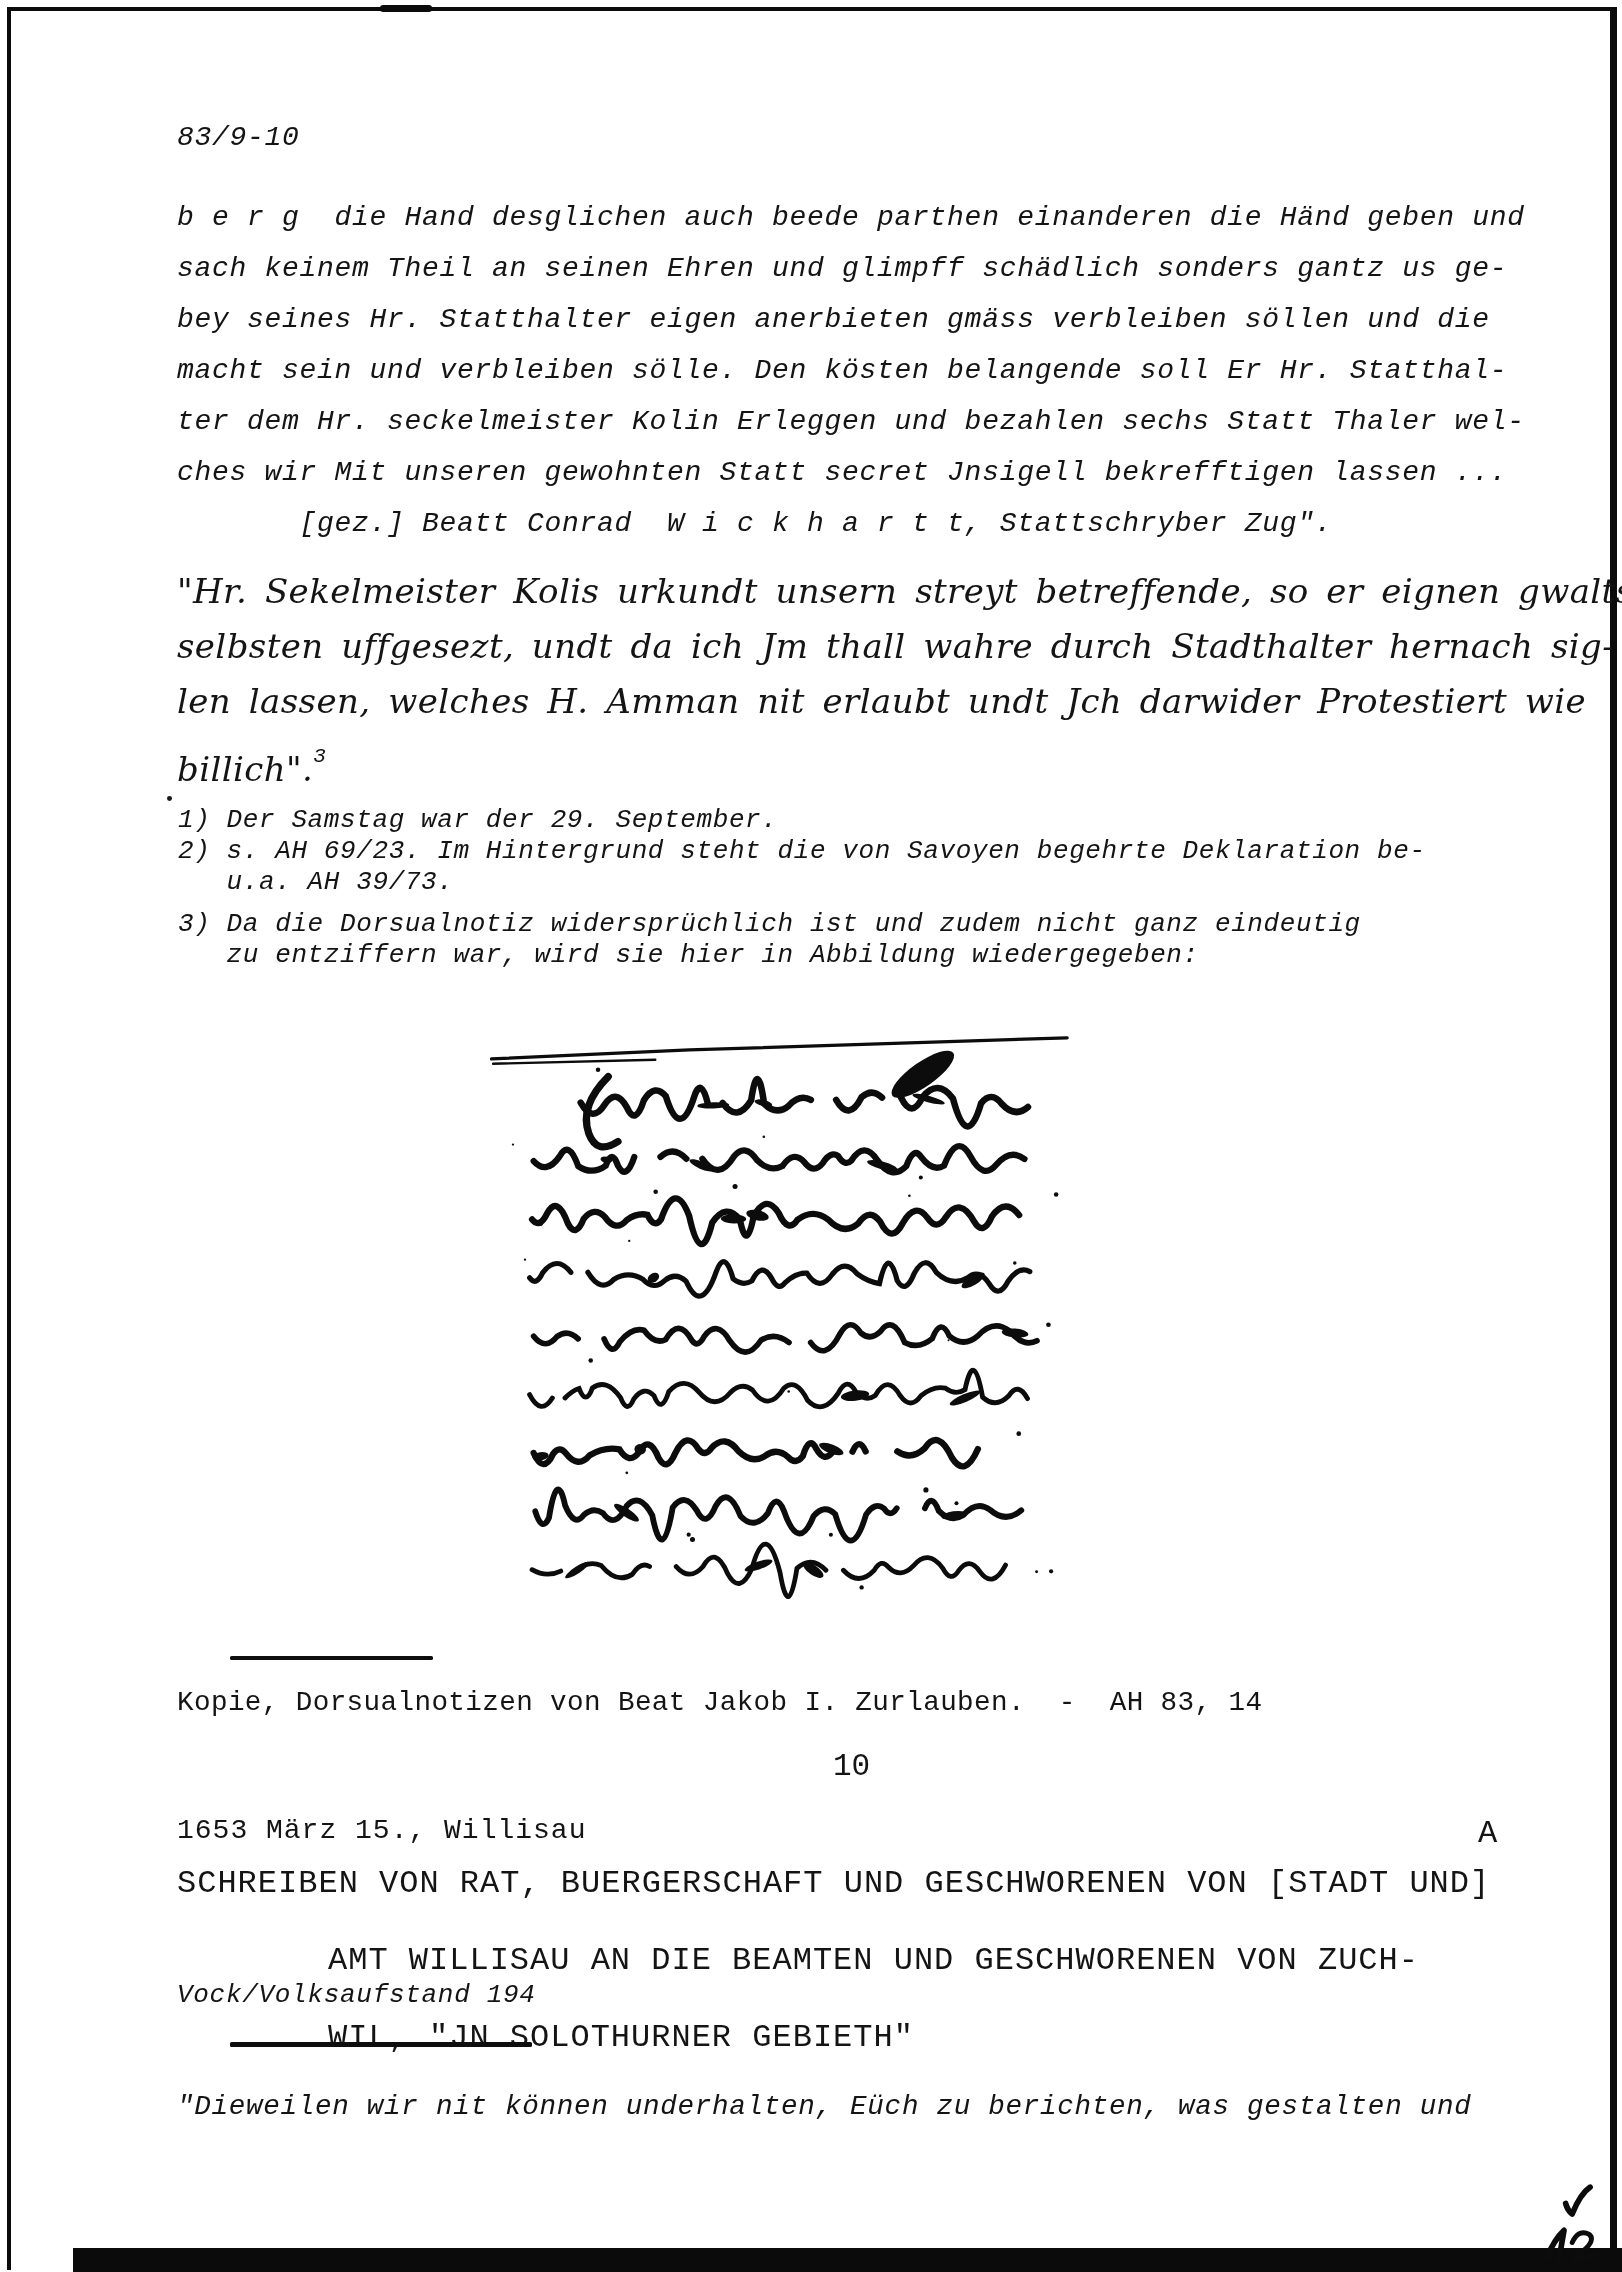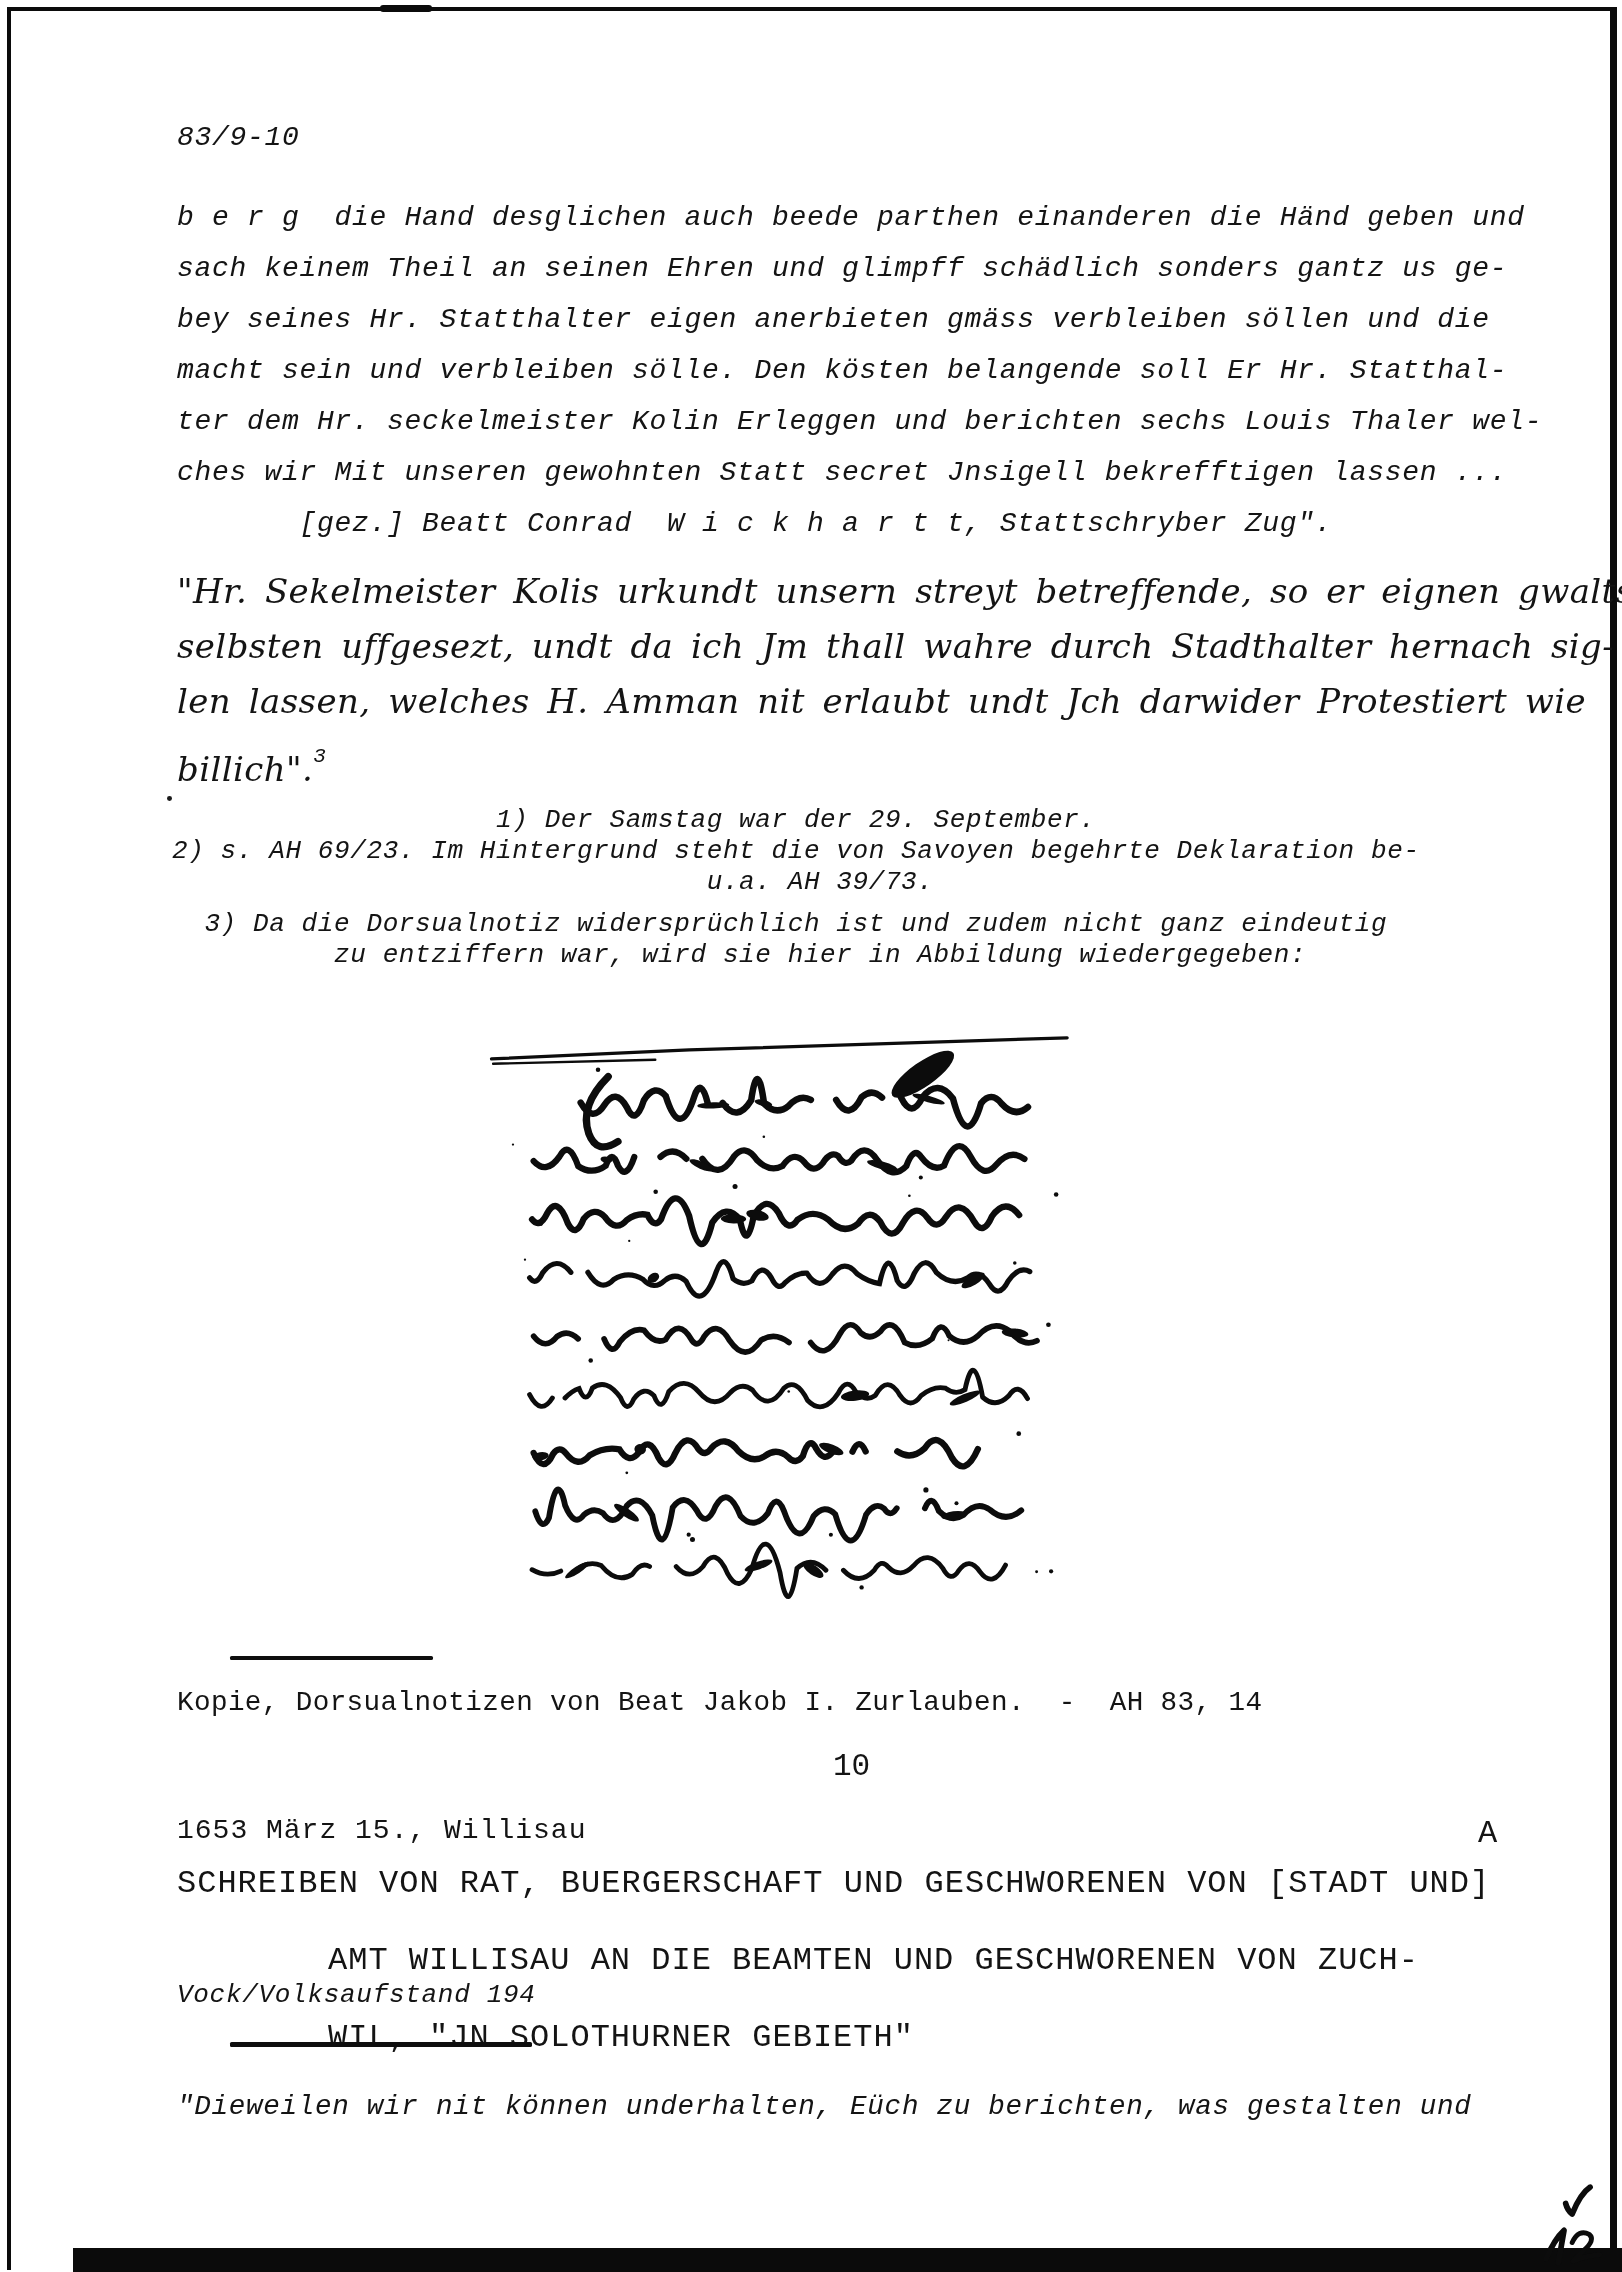--- a/index.html
+++ b/index.html
@@ -36,35 +36,35 @@
 <div class="abs frame" style="left:1610px;top:6.5px;width:6.5px;height:2266px;"></div>
 <div class="abs frame" style="left:73px;top:2248px;width:1549px;height:24px;"></div>
 
 <div class="abs tw-line" style="left:177px;top:112px;">83/9-10</div>
 
 <div class="abs" style="left:177px;top:192px;">
   <div class="tw-line">b e r g  die Hand desglichen auch beede parthen einanderen die Händ geben und</div>
   <div class="tw-line">sach keinem Theil an seinen Ehren und glimpff schädlich sonders gantz us ge-</div>
   <div class="tw-line">bey seines Hr. Statthalter eigen anerbieten gmäss verbleiben söllen und die</div>
   <div class="tw-line">macht sein und verbleiben sölle. Den kösten belangende soll Er Hr. Statthal-</div>
-  <div class="tw-line">ter dem Hr. seckelmeister Kolin Erleggen und berichten sechs Louis Thaler wel-</div>
+  <div class="tw-line">ter dem Hr. seckelmeister Kolin Erleggen und bezahlen sechs Statt Thaler wel-</div>
   <div class="tw-line">ches wir Mit unseren gewohnten Statt secret Jnsigell bekrefftigen lassen ...</div>
   <div class="tw-line">       [gez.] Beatt Conrad  W i c k h a r t t, Stattschryber Zug".</div>
 </div>
 
 <div class="abs" style="left:177px;top:564px;">
   <div class="script-line">"Hr. Sekelmeister Kolis urkundt unsern streyt betreffende, so er eignen gwalts</div>
   <div class="script-line">selbsten uffgesezt, undt da ich Jm thall wahre durch Stadthalter hernach sig-</div>
   <div class="script-line">len lassen, welches H. Amman nit erlaubt undt Jch darwider Protestiert wie</div>
   <div class="script-line"><span>billich".</span><sup>3</sup></div>
 </div>
 
 <div class="abs speck" style="left:167px;top:796px;width:4.9px;height:4.9px;"></div>
 
-<div class="abs" style="left:172px;top:805px;text-align:center;">
+<div class="abs" style="left:178px;top:805px;">
   <div class="fn-line">1) Der Samstag war der 29. September.</div>
   <div class="fn-line">2) s. AH 69/23. Im Hintergrund steht die von Savoyen begehrte Deklaration be-</div>
   <div class="fn-line">   u.a. AH 39/73.</div>
   <div class="fn-line fn-gap">3) Da die Dorsualnotiz widersprüchlich ist und zudem nicht ganz eindeutig</div>
   <div class="fn-line">   zu entziffern war, wird sie hier in Abbildung wiedergegeben:</div>
 </div>
 
 <svg id="facsimile-svg" class="abs" role="img" style="left:485px;top:1028px;" width="600" height="592" viewBox="0 0 740 730" aria-label="Abbildung der handschriftlichen Dorsualnotiz">
   <g stroke="#0c0c0c" fill="none" stroke-linecap="round">
     <path d="M8,38 L252,27 L718,12" stroke-width="4"></path>

